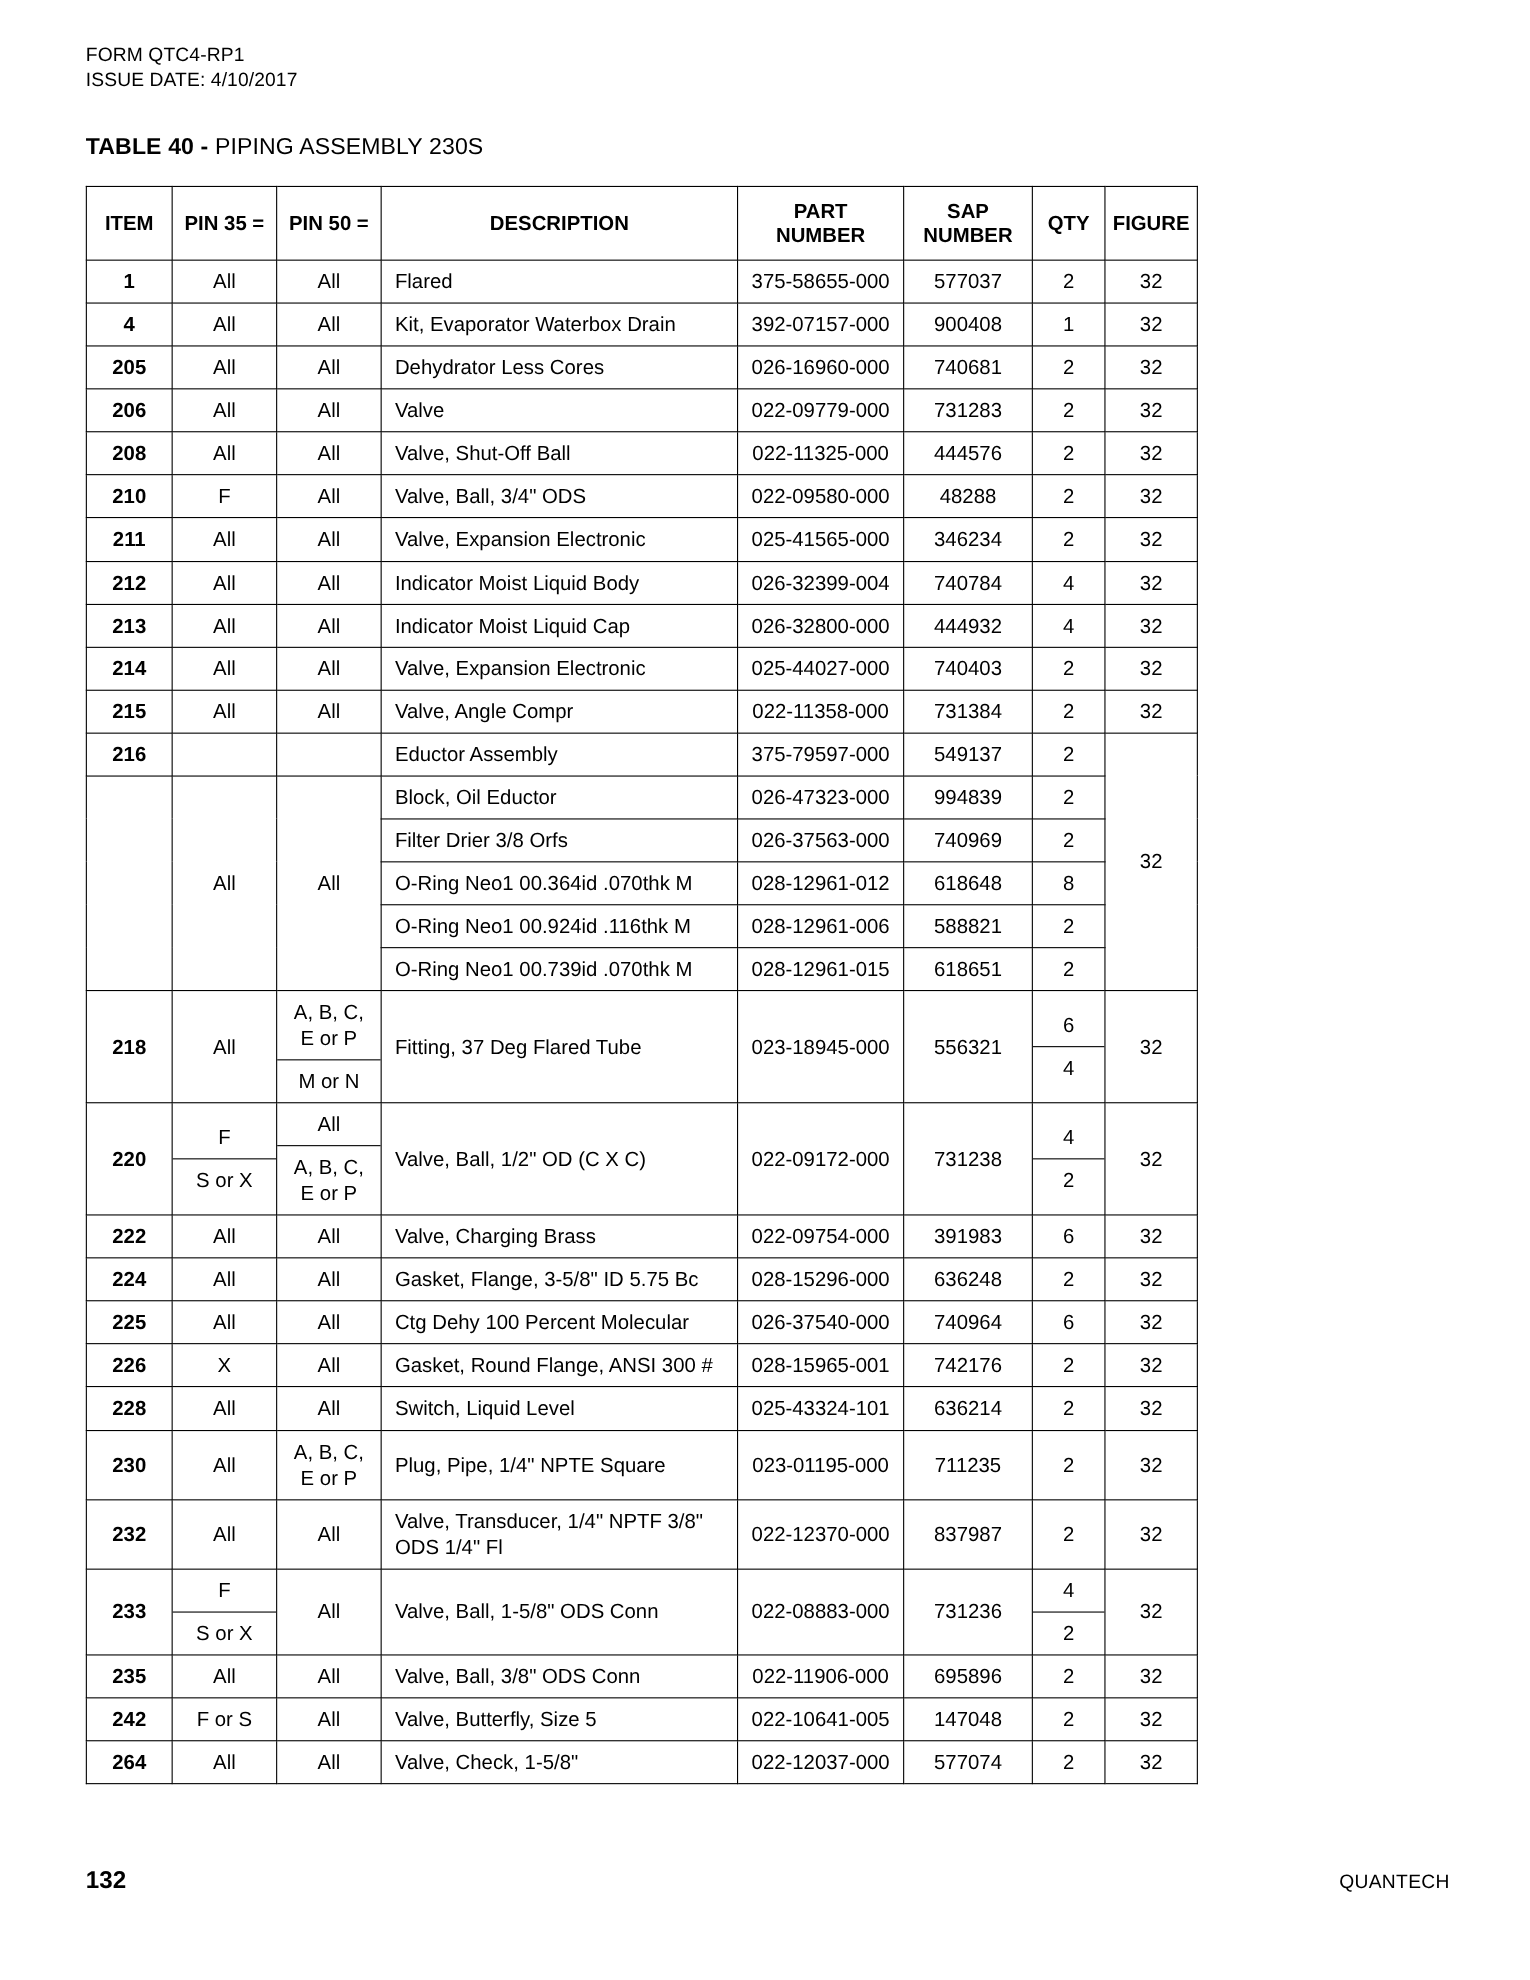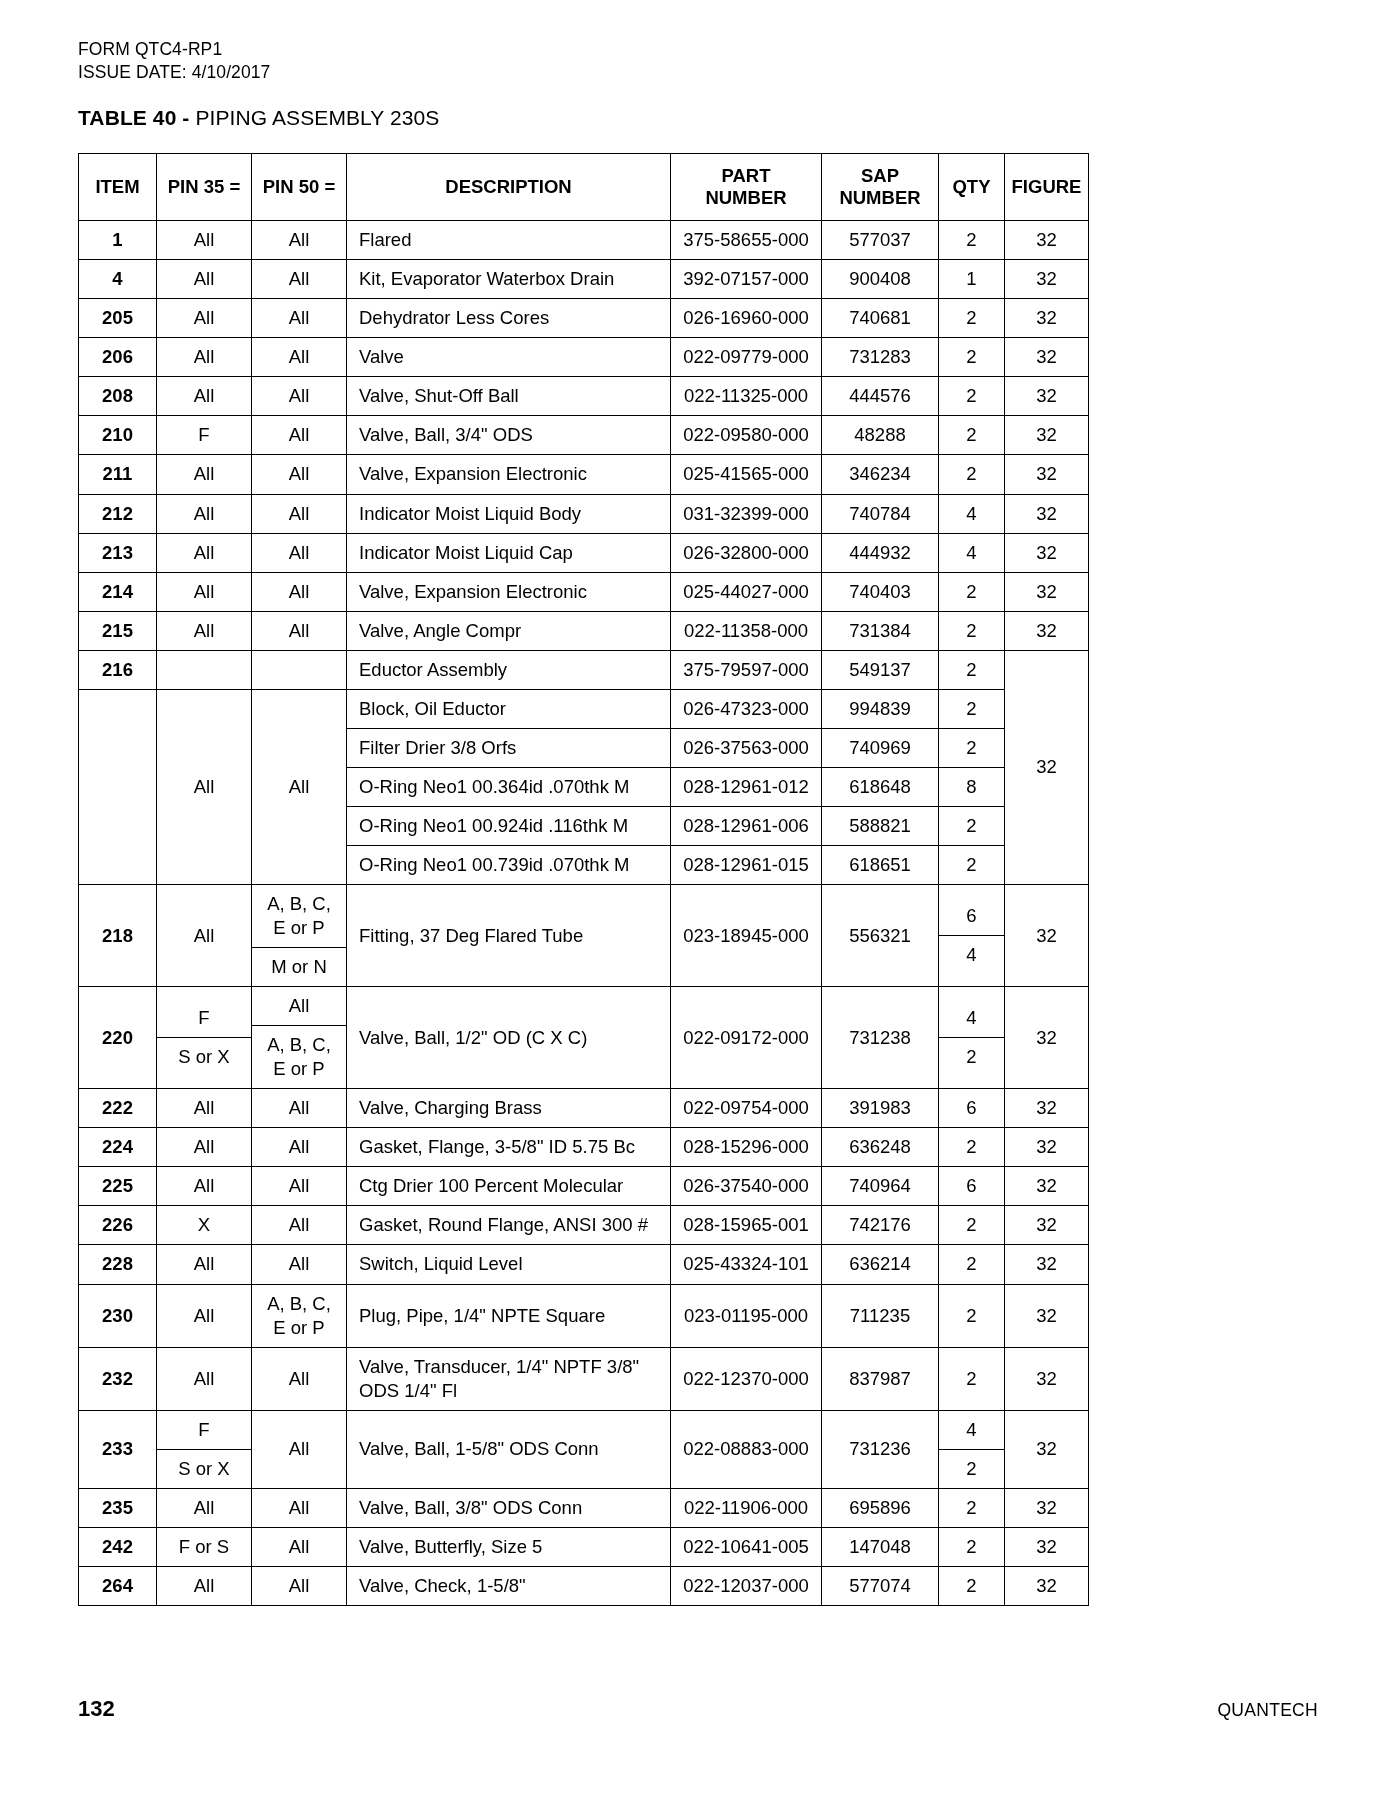--- a/index.html
+++ b/index.html
@@ -23,21 +23,21 @@
     padding: 38px 62px 0 78px;
   }
   .doc-header {
     font-size: 17.5px;
     line-height: 1.32;
     letter-spacing: 0.1px;
   }
   .doc-header div { white-space: pre; }
 
   .table-title {
-    margin-top: 22px;
+    margin-top: 38px;
     font-size: 21px;
     letter-spacing: 0.1px;
   }
   .table-title .strong { font-weight: bold; }
 
   table.parts {
     margin-top: 23px;
     border-collapse: collapse;
     width: 1001px;
     table-layout: fixed;
@@ -340,21 +340,21 @@
           <td>
             <div class="cell">All</div>
           </td>
           <td>
             <div class="cell">All</div>
           </td>
           <td>
             <div class="cell left">Indicator Moist Liquid Body</div>
           </td>
           <td>
-            <div class="cell">031-32399-000</div>
+            <div class="cell">026-32399-004</div>
           </td>
           <td>
             <div class="cell">740784</div>
           </td>
           <td>
             <div class="cell">4</div>
           </td>
           <td>
             <div class="cell">32</div>
           </td>
@@ -655,21 +655,21 @@
           <td>
             <div class="cell bold">225</div>
           </td>
           <td>
             <div class="cell">All</div>
           </td>
           <td>
             <div class="cell">All</div>
           </td>
           <td>
-            <div class="cell left">Ctg Drier 100 Percent Molecular</div>
+            <div class="cell left">Ctg Dehy 100 Percent Molecular</div>
           </td>
           <td>
             <div class="cell">026-37540-000</div>
           </td>
           <td>
             <div class="cell">740964</div>
           </td>
           <td>
             <div class="cell">6</div>
           </td>

